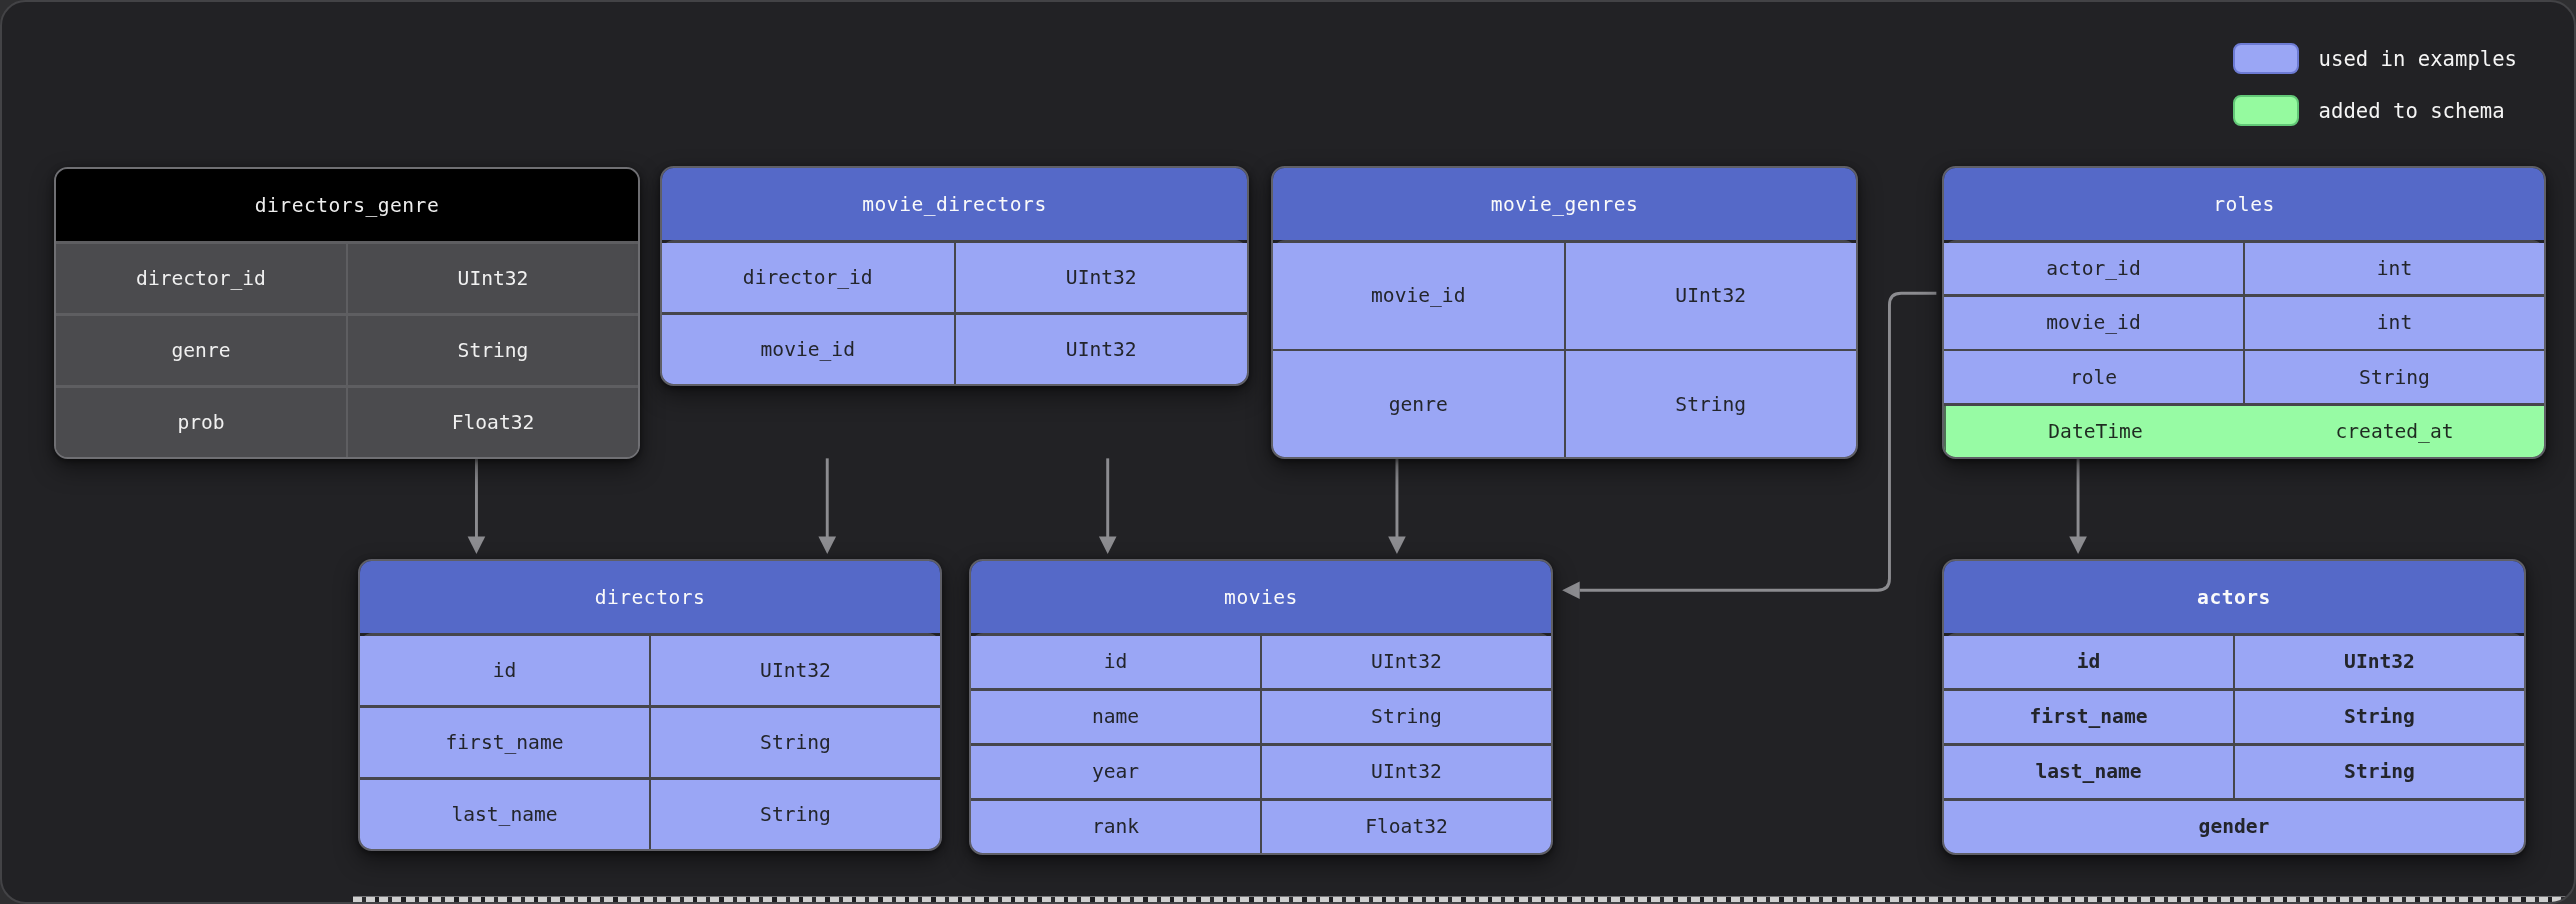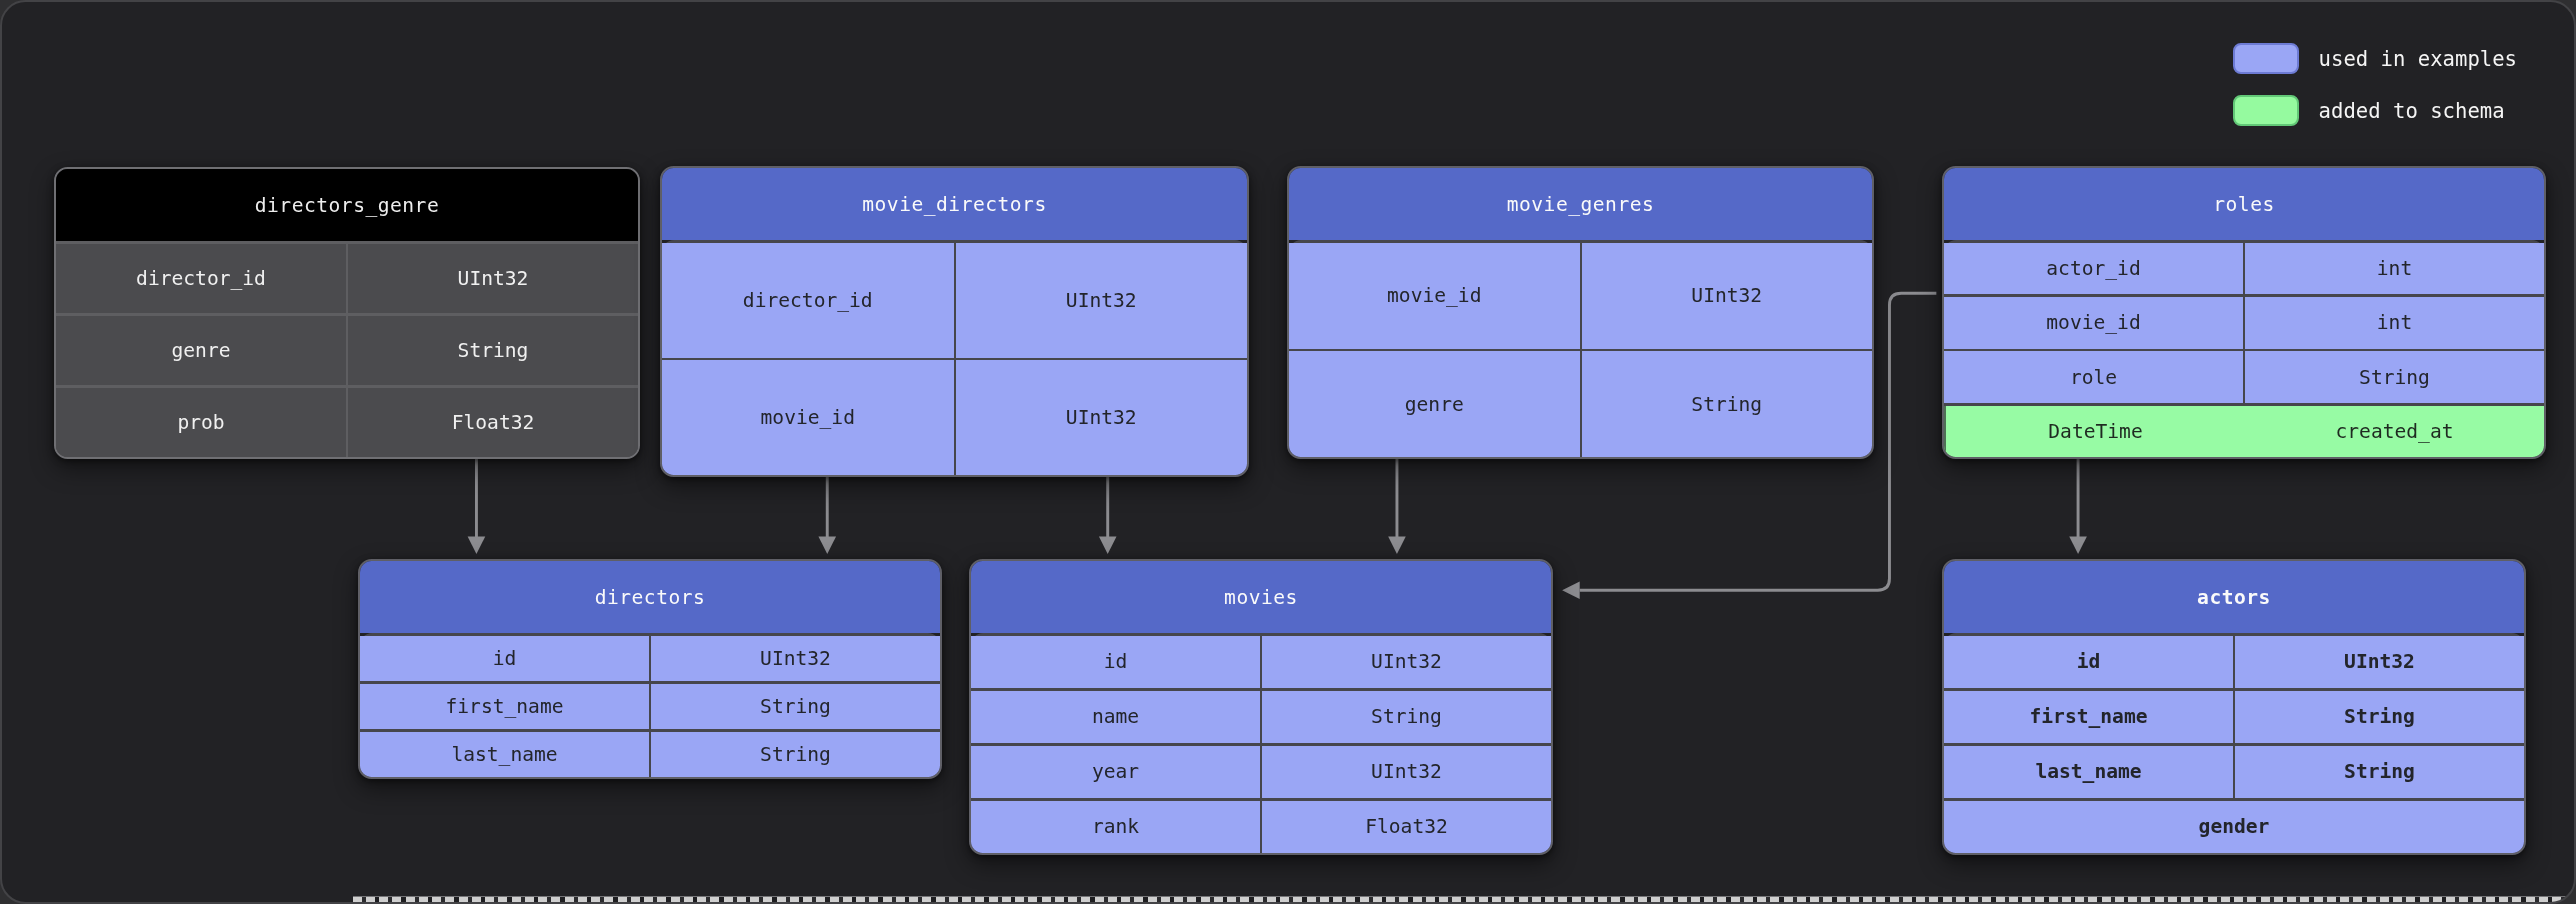--- a/index.html
+++ b/index.html
@@ -94,34 +94,34 @@
           <div class="table-row">
             <div class="cell cell-name">genre</div>
             <div class="cell cell-type">String</div>
           </div>
           <div class="table-row">
             <div class="cell cell-name">prob</div>
             <div class="cell cell-type">Float32</div>
           </div>
         </div>
       </div>
-      <div class="table-node table-examples" style="left: 658px; top: 164px; width: 589px; height: 311px;">
+      <div class="table-node table-examples" style="left: 658px; top: 164px; width: 589px; height: 220px;">
         <div class="table-header">movie_directors</div>
         <div class="table-body">
           <div class="table-row">
             <div class="cell cell-name">director_id</div>
             <div class="cell cell-type">UInt32</div>
           </div>
           <div class="table-row">
             <div class="cell cell-name">movie_id</div>
             <div class="cell cell-type">UInt32</div>
           </div>
         </div>
       </div>
-      <div class="table-node table-examples" style="left: 1269px; top: 164px; width: 587px; height: 293px; margin-left: 16px;">
+      <div class="table-node table-examples" style="left: 1269px; top: 164px; width: 587px; height: 293px;">
         <div class="table-header">movie_genres</div>
         <div class="table-body">
           <div class="table-row">
             <div class="cell cell-name">movie_id</div>
             <div class="cell cell-type">UInt32</div>
           </div>
           <div class="table-row">
             <div class="cell cell-name">genre</div>
             <div class="cell cell-type">String</div>
           </div>
@@ -141,21 +141,21 @@
           <div class="table-row">
             <div class="cell cell-name">role</div>
             <div class="cell cell-type">String</div>
           </div>
           <div class="table-row row-added">
             <div class="cell cell-type">DateTime</div>
             <div class="cell cell-name">created_at</div>
           </div>
         </div>
       </div>
-      <div class="table-node table-examples" style="left: 356px; top: 557px; width: 584px; height: 220px;">
+      <div class="table-node table-examples" style="left: 356px; top: 557px; width: 584px; height: 292px;">
         <div class="table-header">directors</div>
         <div class="table-body">
           <div class="table-row">
             <div class="cell cell-name">id</div>
             <div class="cell cell-type">UInt32</div>
           </div>
           <div class="table-row">
             <div class="cell cell-name">first_name</div>
             <div class="cell cell-type">String</div>
           </div>

